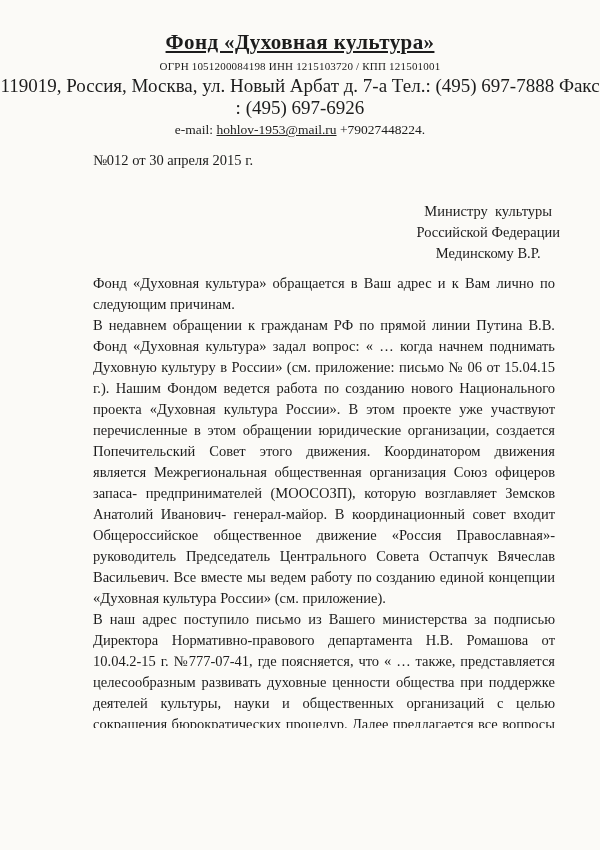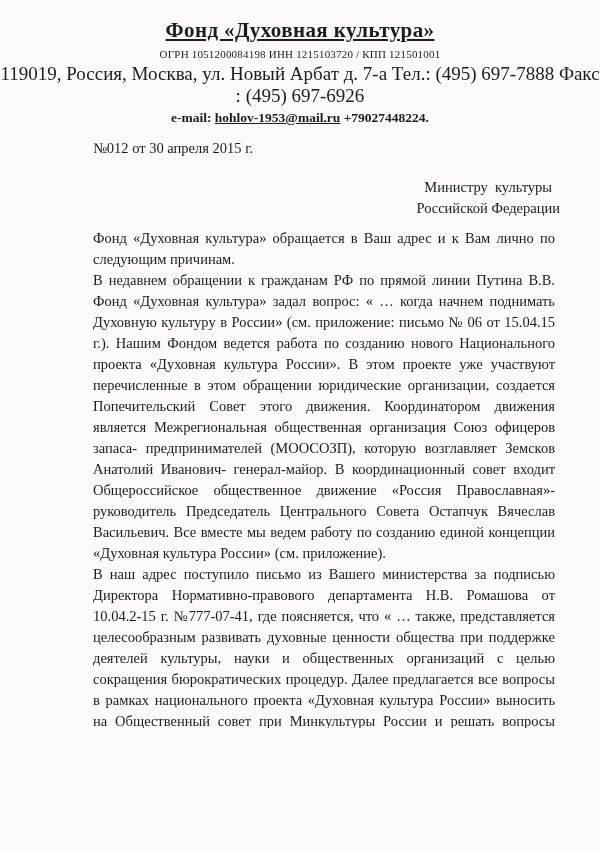--- a/index.html
+++ b/index.html
@@ -9,21 +9,21 @@
   html,body{margin:0;padding:0;}
   body{background:var(--paper);}
   .page{
     position:relative;
     width:600px;height:728px;
     box-sizing:border-box;
     background:var(--paper);
     color:var(--ink);
     font-family:"Liberation Serif","DejaVu Serif",serif;
     overflow:hidden;
-    padding-top:18px;
+    padding-top:30px;
   }
   
   .letterhead{text-align:center;}
   .org-title{
     font-size:21px;
     font-weight:bold;
     text-decoration:underline;
     letter-spacing:.4px;
   }
   .reg-line{
@@ -31,31 +31,31 @@
     margin-top:5px;
     letter-spacing:.2px;
     text-align:center;
   }
   .addr-line{
     font-size:19px;
     margin-top:3px;
   }
   .email-line{
     font-size:13.5px;
-    font-weight:bold;
+    font-weight:normal;
     margin-top:3px;
   }
   .email-line .email{text-decoration:underline;}
   
   .ref-line{
     margin:14px 0 0 93px;
     font-size:14.5px;
   }
   .recipient{
-    margin:20px 40px 0 auto;
+    margin:32px 40px 0 auto;
     width:fit-content;
     text-align:center;
     font-size:14.5px;
     line-height:1.45;
   }
   .recipient div{white-space:pre;}
   
   .salutation{
     margin:28px 45px 0 93px;
     text-align:center;
@@ -88,20 +88,21 @@
       <span class="email">hohlov-1953@mail.ru</span>
       <span>+79027448224.</span>
     </div>
   </header>
 
   <div class="ref-line">№012 от 30 апреля 2015 г.</div>
 
   <div class="recipient">
     <div>Министру  культуры</div>
     <div>Российской Федерации</div>
+    <div>Мединскому В.Р.</div>
   </div>
 
 
   <div class="letter-body">
       <p class="para"><span>Фонд «Духовная культура» обращается в Ваш адрес и к Вам лично по следующим причинам.</span></p>
       <p class="para"><span>В недавнем обращении к гражданам РФ по прямой линии Путина В.В. Фонд «Духовная культура» задал вопрос: « … когда начнем поднимать </span><span class="b">Духовную культуру</span><span> в России» (см. приложение: письмо № 06 от 15.04.15 г.). Нашим Фондом ведется работа по созданию нового Национального проекта «Духовная культура России». В этом проекте уже участвуют перечисленные в этом обращении юридические организации, создается Попечительский Совет этого движения. Координатором движения является Межрегиональная общественная организация Союз офицеров запаса- предпринимателей (МООСОЗП), которую возглавляет Земсков Анатолий Иванович- генерал-майор. В координационный совет входит Общероссийское общественное движение «Россия Православная»- руководитель Председатель Центрального Совета Остапчук Вячеслав Васильевич. Все вместе мы ведем работу по созданию единой концепции «Духовная культура России» (см. приложение).</span></p>
       <p class="para"><span>В наш адрес поступило письмо из Вашего министерства за подписью Директора Нормативно-правового департамента Н.В. Ромашова от 10.04.2-15 г. №777-07-41, где поясняется, что « … также, представляется целесообразным развивать духовные ценности общества при поддержке </span><span class="u">деятелей культуры,</span><span> науки и общественных организаций с целью </span><span class="u">сокращения бюрократических процедур.</span><span> Далее предлагается все вопросы в рамках национального проекта «Духовная культура России» выносить на Общественный совет при Минкультуры России и решать вопросы совместно с ним.</span></p>
       <p class="para"><span>Поставленные мировые вопросы современного вызова перед Президентом РФ Путиным В.В. в одиночку не решить, необходимо объединить международные силы и общества. Попытки искажения истории</span></p>
     </div>
 

